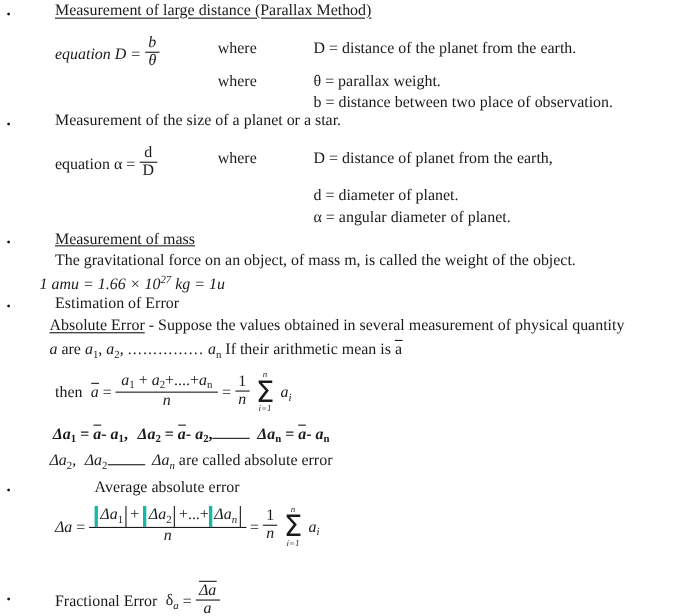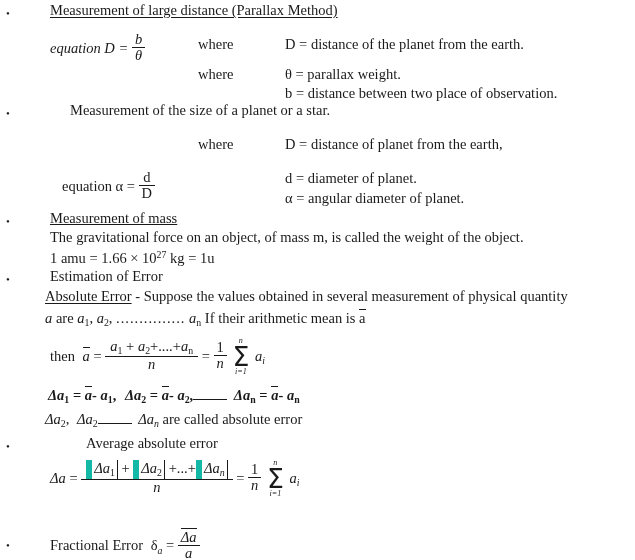--- a/index.html
+++ b/index.html
@@ -81,21 +81,21 @@
   .sum .sig {
     display: block;
     font-size: 1.85em;
     line-height: 0.82;
     font-family: "DejaVu Sans", sans-serif;
   }
 
   
   .absv {
     display: inline-block;
-    border-left: 6px solid #14b8a6;
+    border-left: 3px solid #14b8a6;
     border-right: 1px solid #1a1a1a;
     padding: 0 2px;
     line-height: 1.15;
   }
 
   .dots { letter-spacing: 1px; }
   .uline-dots { border-bottom: 1px solid #1a1a1a; display:inline-block; width: 34px; height: 0.55em; }
 </style>
 </head>
 <body>
@@ -114,39 +114,39 @@
   </div>
 
   <div class="abs" style="left:198px; top:36px;">where</div>
   <div class="abs" style="left:285px; top:36px;">D = distance of the planet from the earth.</div>
 
   <div class="abs" style="left:198px; top:66px;">where</div>
   <div class="abs" style="left:285px; top:66px;">θ = parallax weight.</div>
   <div class="abs" style="left:285px; top:85px;">b = distance between two place of observation.</div>
 
   <span class="bullet" style="top:108px;"></span>
-  <div class="abs" style="left:50px; top:102px;margin-left:20px;">Measurement of the size of a planet or a star.</div>
-
-  <div class="abs" style="left:62px; top:134px;margin-top:38px;">
+  <div class="abs" style="left:50px; top:102px;">Measurement of the size of a planet or a star.</div>
+
+  <div class="abs" style="left:50px; top:134px;">
     <span>equation α =</span>
     <span class="frac">
       <span class="num">d</span>
       <span class="den">D</span>
     </span>
   </div>
 
   <div class="abs" style="left:198px; top:136px;">where</div>
   <div class="abs" style="left:285px; top:136px;">D = distance of planet from the earth,</div>
   <div class="abs" style="left:285px; top:170px;">d = diameter of planet.</div>
   <div class="abs" style="left:285px; top:190px;">α = angular diameter of planet.</div>
 
   <span class="bullet" style="top:216px;"></span>
   <div class="abs" style="left:50px; top:210px;text-decoration:underline;">Measurement of mass</div>
   <div class="abs" style="left:50px; top:229px;">The gravitational force on an object, of mass m, is called the weight of the object.</div>
-  <div class="abs" style="left:50px; top:249px;">
+  <div class="abs" style="left:36px; top:249px;font-style:italic;">
     <span>1 amu = 1.66 × 10</span><sup>27</sup>
     <span>kg = 1u</span>
   </div>
 
   <span class="bullet" style="top:274px;"></span>
   <div class="abs" style="left:50px; top:268px;">Estimation of Error</div>
 
   <div class="abs" style="left:45px; top:288px;">
     <span class="u">Absolute Error</span>
     <span>- Suppose the values obtained in several measurement of physical quantity</span>

